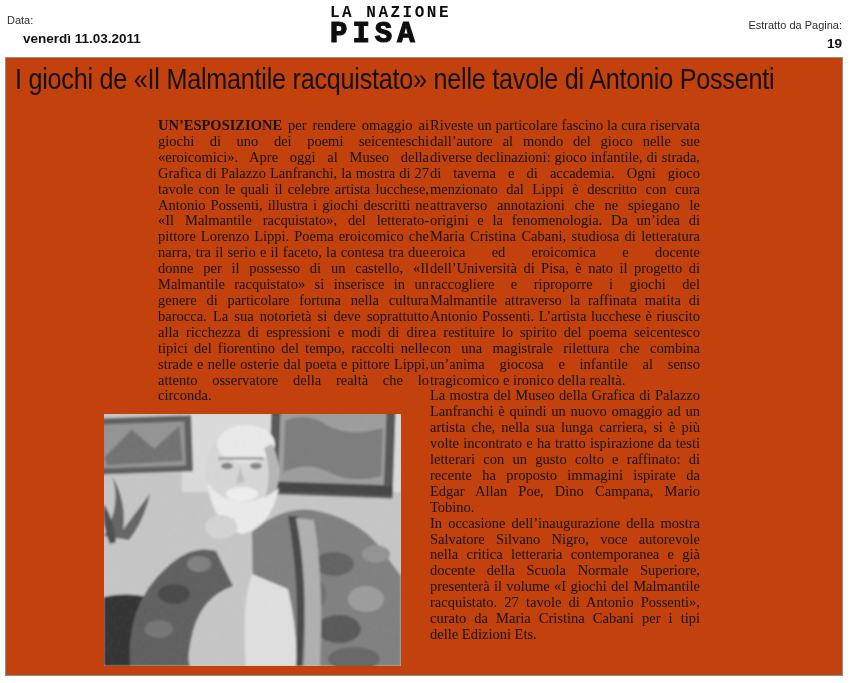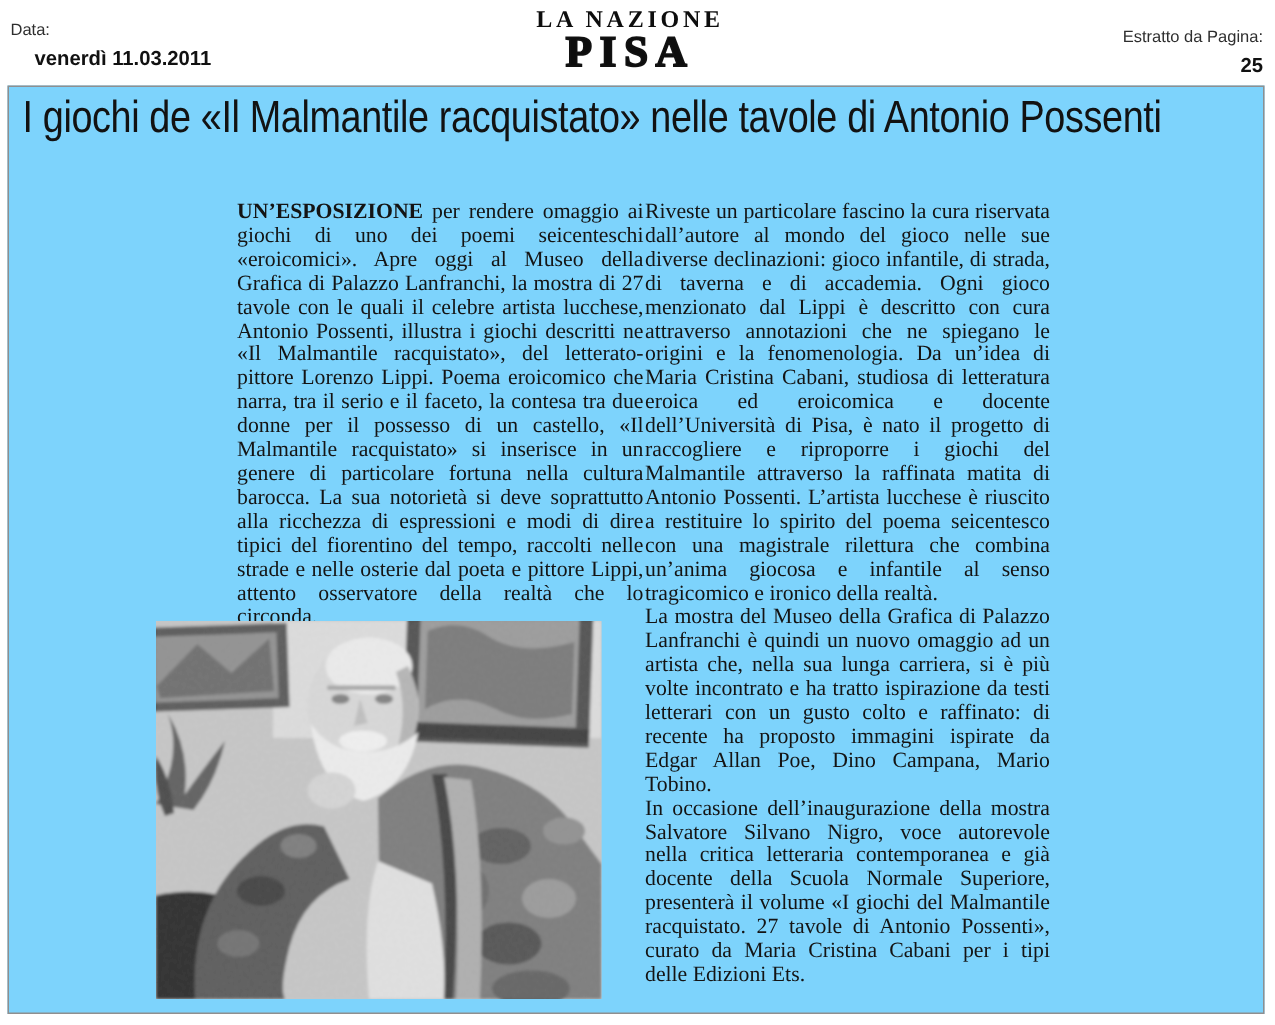--- a/index.html
+++ b/index.html
@@ -8,39 +8,39 @@
     font-family:"Liberation Sans", sans-serif; color:#1a1a1a; overflow:hidden;
   }
 
   
   .hdr-label { position:absolute; font-size:11px; color:#2e2e2e;text-align:right; }
   #date-label { left:7px; top:14px; }
   #date-value { position:absolute; left:7px; top:31px; font-size:13.5px; font-weight:bold; color:#111;margin-left:16px; }
   #page-label { right:8px; top:19px; text-align:left; }
   #page-value { position:absolute; right:8px; top:36px; font-size:13.5px; font-weight:bold; color:#111; }
 
-  .masthead { position:absolute; left:330px; top:5px; width:180px; text-align:center;
-              font-family:Liberation Serif, serif; color:#0d0d0d; }
+  .masthead { position:absolute; left:330px; top:5px; width:180px; text-align:left;
+              font-family:Liberation Mono, monospace; color:#0d0d0d; }
   .masthead-top { font-size:16px; font-weight:bold; letter-spacing:2.5px; line-height:1.1; white-space:nowrap; }
   .masthead-bottom { font-size:29px; font-weight:bold; letter-spacing:5px; line-height:0.85;
                      -webkit-text-stroke:1.2px #111; white-space:nowrap; }
 
   
   .article-box {
     position:absolute; left:5px; top:57px; width:836px; height:617px;
-    border:1px solid #8f8f8f; background:#7dd3fc;
+    border:1px solid #8f8f8f; background:#c2410c;
   }
   .headline {
     position:absolute; left:9px; top:4px; margin:0;
     font-size:30px; font-weight:400; color:#121212; letter-spacing:-0.3px;
     white-space:nowrap; transform:scaleX(0.84); transform-origin:0 50%;
   }
 
   .col {
-    position:absolute; top:76px;
+    position:absolute; top:60px;
     font-family:"Liberation Serif", serif; font-size:14.5px; line-height:15.9px;
     text-align:justify; color:#141414; hyphens:auto; -webkit-hyphens:auto;
   }
   .col p { margin:0; }
   #col1 { left:152px; width:271px; }
   #col2 { left:424px; width:270px; }
   .lead-word { font-weight:bold; }
 
   .photo {
     position:absolute; left:98px; top:356px; width:297px; height:252px;
@@ -53,21 +53,21 @@
 
 <div class="hdr-label" id="date-label">Data:</div>
 <div id="date-value">venerdì 11.03.2011</div>
 
 <div class="masthead">
   <div class="masthead-top">LA NAZIONE</div>
   <div class="masthead-bottom">PISA</div>
 </div>
 
 <div class="hdr-label" id="page-label">Estratto da Pagina:</div>
-<div id="page-value">25</div>
+<div id="page-value">19</div>
 
 <div class="article-box">
 
   <h1 class="headline">I giochi de «Il Malmantile racquistato» nelle tavole di Antonio Possenti</h1>
 
   <div class="col" id="col1">
     <p><b class="lead-word">UN’ESPOSIZIONE</b><span> per rendere omaggio ai giochi di uno dei poemi seicenteschi «eroicomici». Apre oggi al Museo della Grafica di Palazzo Lanfranchi, la mostra di 27 tavole con le quali il celebre artista lucchese, Antonio Possenti, illustra i giochi descritti ne «Il Malmantile racquistato», del letterato-pittore Lorenzo Lippi. Poema eroicomico che narra, tra il serio e il faceto, la contesa tra due donne per il possesso di un castello, «Il Malmantile racquistato» si inserisce in un genere di particolare fortuna nella cultura barocca. La sua notorietà si deve soprattutto alla ricchezza di espressioni e modi di dire tipici del fiorentino del tempo, raccolti nelle strade e nelle osterie dal poeta e pittore Lippi, attento osservatore della realtà che lo circonda.</span></p>
   </div>
 
   <div class="col" id="col2">

